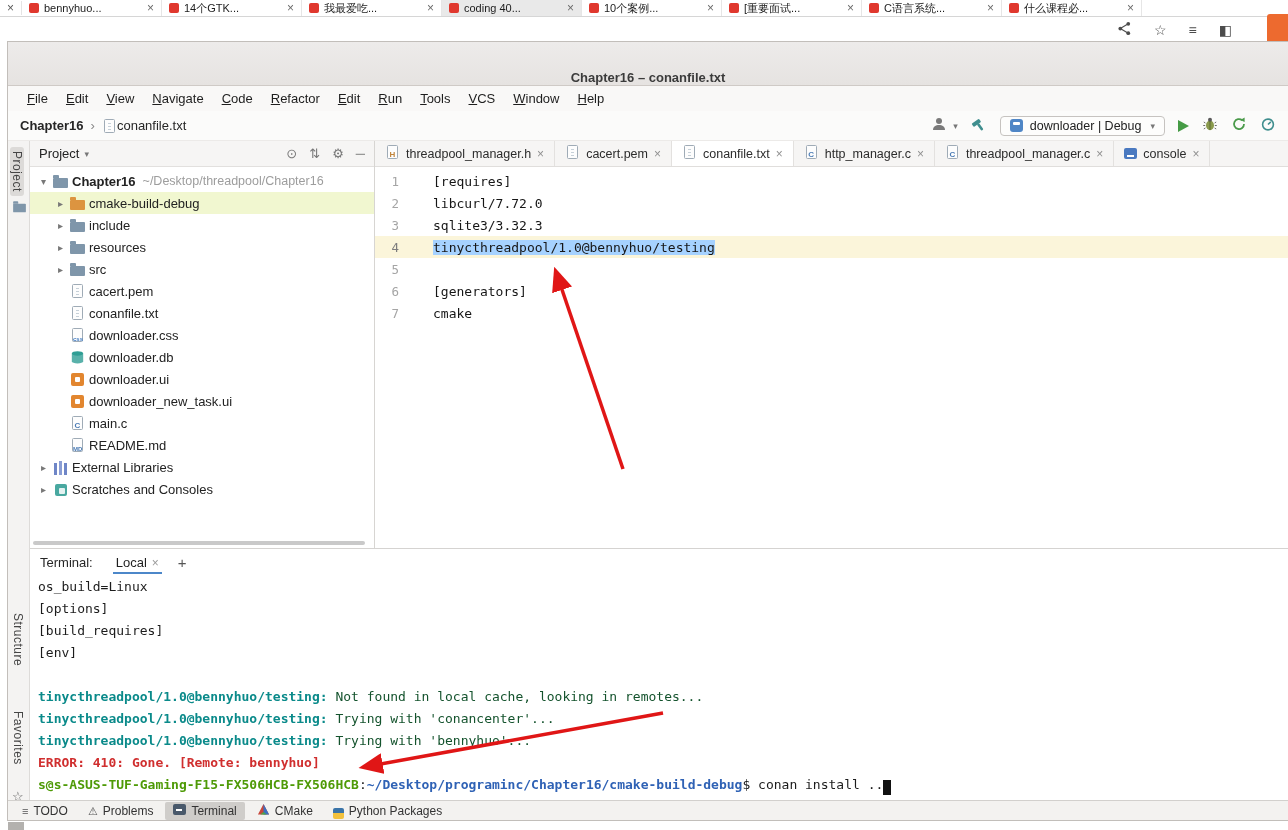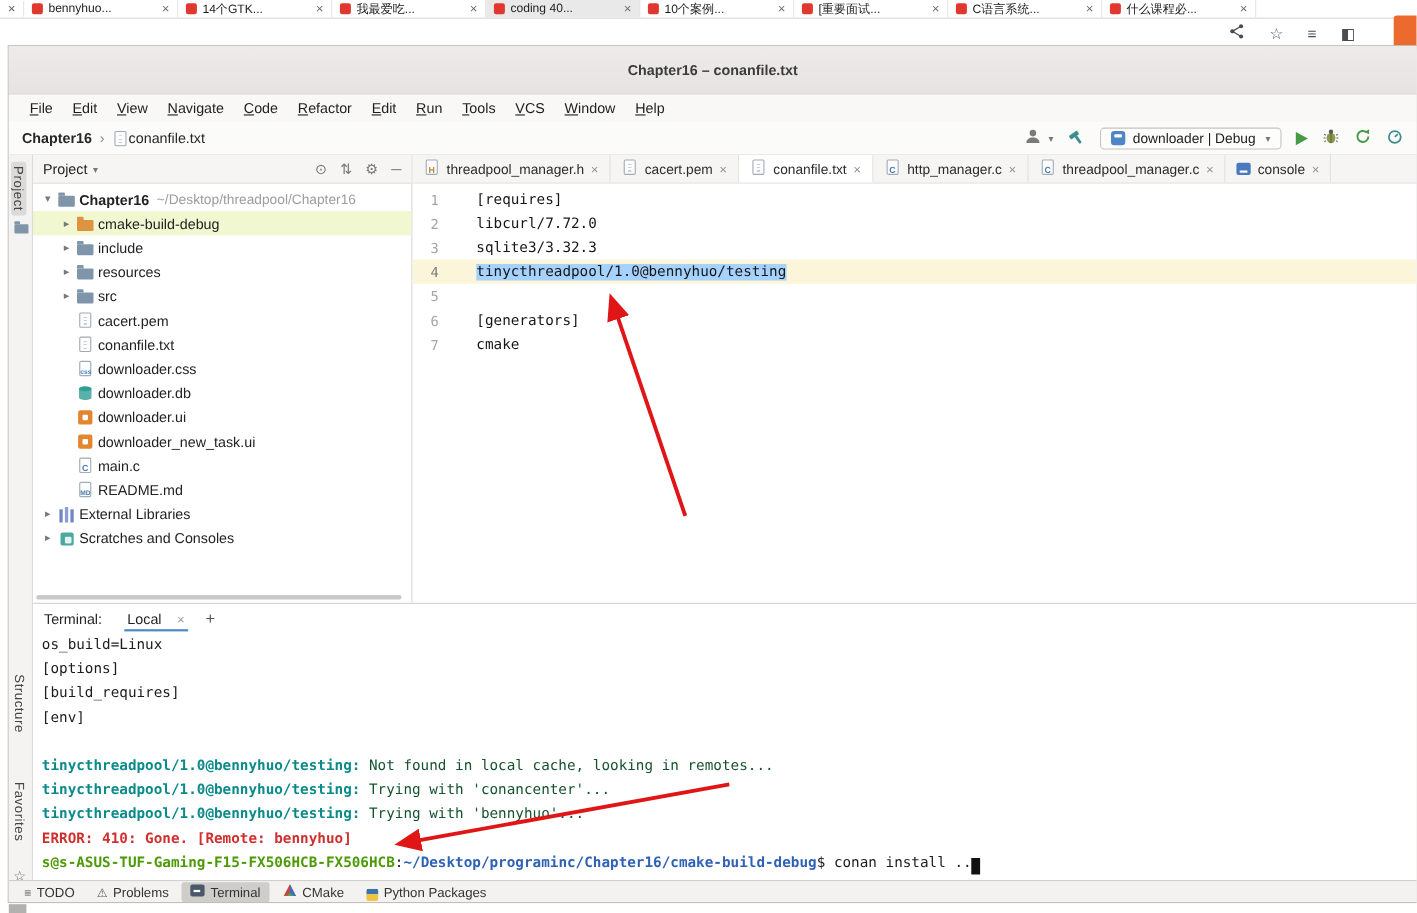--- a/index.html
+++ b/index.html
@@ -12,21 +12,21 @@
   .btab{flex:none;width:140px;height:17px;display:flex;align-items:center;gap:5px;padding:7px 7px;border-right:1px solid #e6e6e6;font-size:11px;color:#1c1c1c}
   .btab.on{background:#e9e9e9}
   .bfav{width:10px;height:10px;border-radius:2px;background:#e0382e;flex:none}
   .blab{flex:1;white-space:nowrap;overflow:hidden}
   .bclose{color:#6b6b6b;font-size:12px;flex:none;cursor:default}
   .browser-toolbar{position:absolute;left:0;top:18px;width:1288px;height:24px;background:#fff;display:flex;align-items:center;justify-content:flex-end;gap:22px;padding-right:56px;color:#4c4c4c;font-size:14px}
   .corner-badge{position:absolute;right:0;top:14px;width:21px;height:31px;background:#ed6a2f;border-radius:3px 0 0 3px}
 
   
   .ide{position:absolute;left:8px;top:42px;width:1280px;height:778px;background:#fff;box-shadow:0 0 0 1px #c2beba}
-  .titlebar{height:44px;background:linear-gradient(#edebea,#e6e3e1);border-bottom:1px solid #cfcac6;display:flex;align-items:center;justify-content:center;font-weight:bold;font-size:13px;color:#3b3b3b}
+  .titlebar{height:44px;background:linear-gradient(#edebea,#e6e3e1);border-bottom:1px solid #cfcac6;display:flex;align-items:flex-end;justify-content:center;font-weight:bold;font-size:13px;color:#3b3b3b}
   .menubar{height:25px;display:flex;align-items:center;padding-left:10px;background:#f9f8f7;font-size:13px;color:#1e1e1e}
   .menu-item{display:inline-block;padding:0 9px}
   .menu-item::first-letter{text-decoration:underline}
   .navbar{height:30px;display:flex;align-items:center;padding:0 12px;background:#fbfbfa;font-size:13px;color:#262626;border-bottom:1px solid #eceae8}
   .crumb-proj{font-weight:bold}
   .crumb-sep{color:#8a8a8a;padding:0 7px}
   .crumb-ic{margin-right:5px}
   .nav-right{margin-left:auto;display:flex;align-items:center;gap:13px}
   .mini-caret{font-size:9px;color:#777;margin-left:-7px}
   .runcombo{display:flex;align-items:center;gap:7px;border:1px solid #c6c3c0;border-radius:4px;padding:2px 9px;background:#fdfdfc;font-size:12.5px;color:#222}
@@ -69,21 +69,21 @@
   .eline{height:22px;display:flex;align-items:center}
   .eline.cur{background:#fbf5da}
   .egut{width:36px;text-align:right;padding-right:12px;color:#a5a5a5;font-size:12.5px;flex:none}
   .eline.cur .egut{color:#7d7d7d}
   .ecode{padding-left:22px;color:#161616;white-space:pre}
   .esel{background:#a6d2ff}
 
   
   .terminal{position:absolute;left:22px;top:506px;right:0;height:252px;background:#fff;border-top:1px solid #d5d3d1;display:flex;flex-direction:column}
   .thead{height:27px;display:flex;align-items:center;padding:0 10px;font-size:13px;color:#262626;flex:none}
-  .ttab{display:flex;align-items:center;gap:14px;margin-left:20px;padding:4px 3px 2px;border-bottom:2px solid #4c87c9;color:#1f1f1f}
+  .ttab{display:flex;align-items:center;gap:5px;margin-left:20px;padding:4px 3px 2px;border-bottom:2px solid #4c87c9;color:#1f1f1f}
   .ttab-close{color:#9a9a9a;font-size:12px}
   .tplus{margin-left:16px;color:#555;font-size:15px}
   .tbody{flex:1;padding:3px 0 0 8px;font-family:"DejaVu Sans Mono",monospace;font-size:13px;overflow:hidden}
   .tline{height:22px;white-space:pre}
   .sg-d{color:#1c1c1c}
   .sg-g{color:#14532d}
   .sg-c{color:#0a8a8a;font-weight:bold}
   .sg-r{color:#d02f2f;font-weight:bold}
   .sg-gr{color:#4e9a06;font-weight:bold}
   .sg-b{color:#2f62b5;font-weight:bold}

